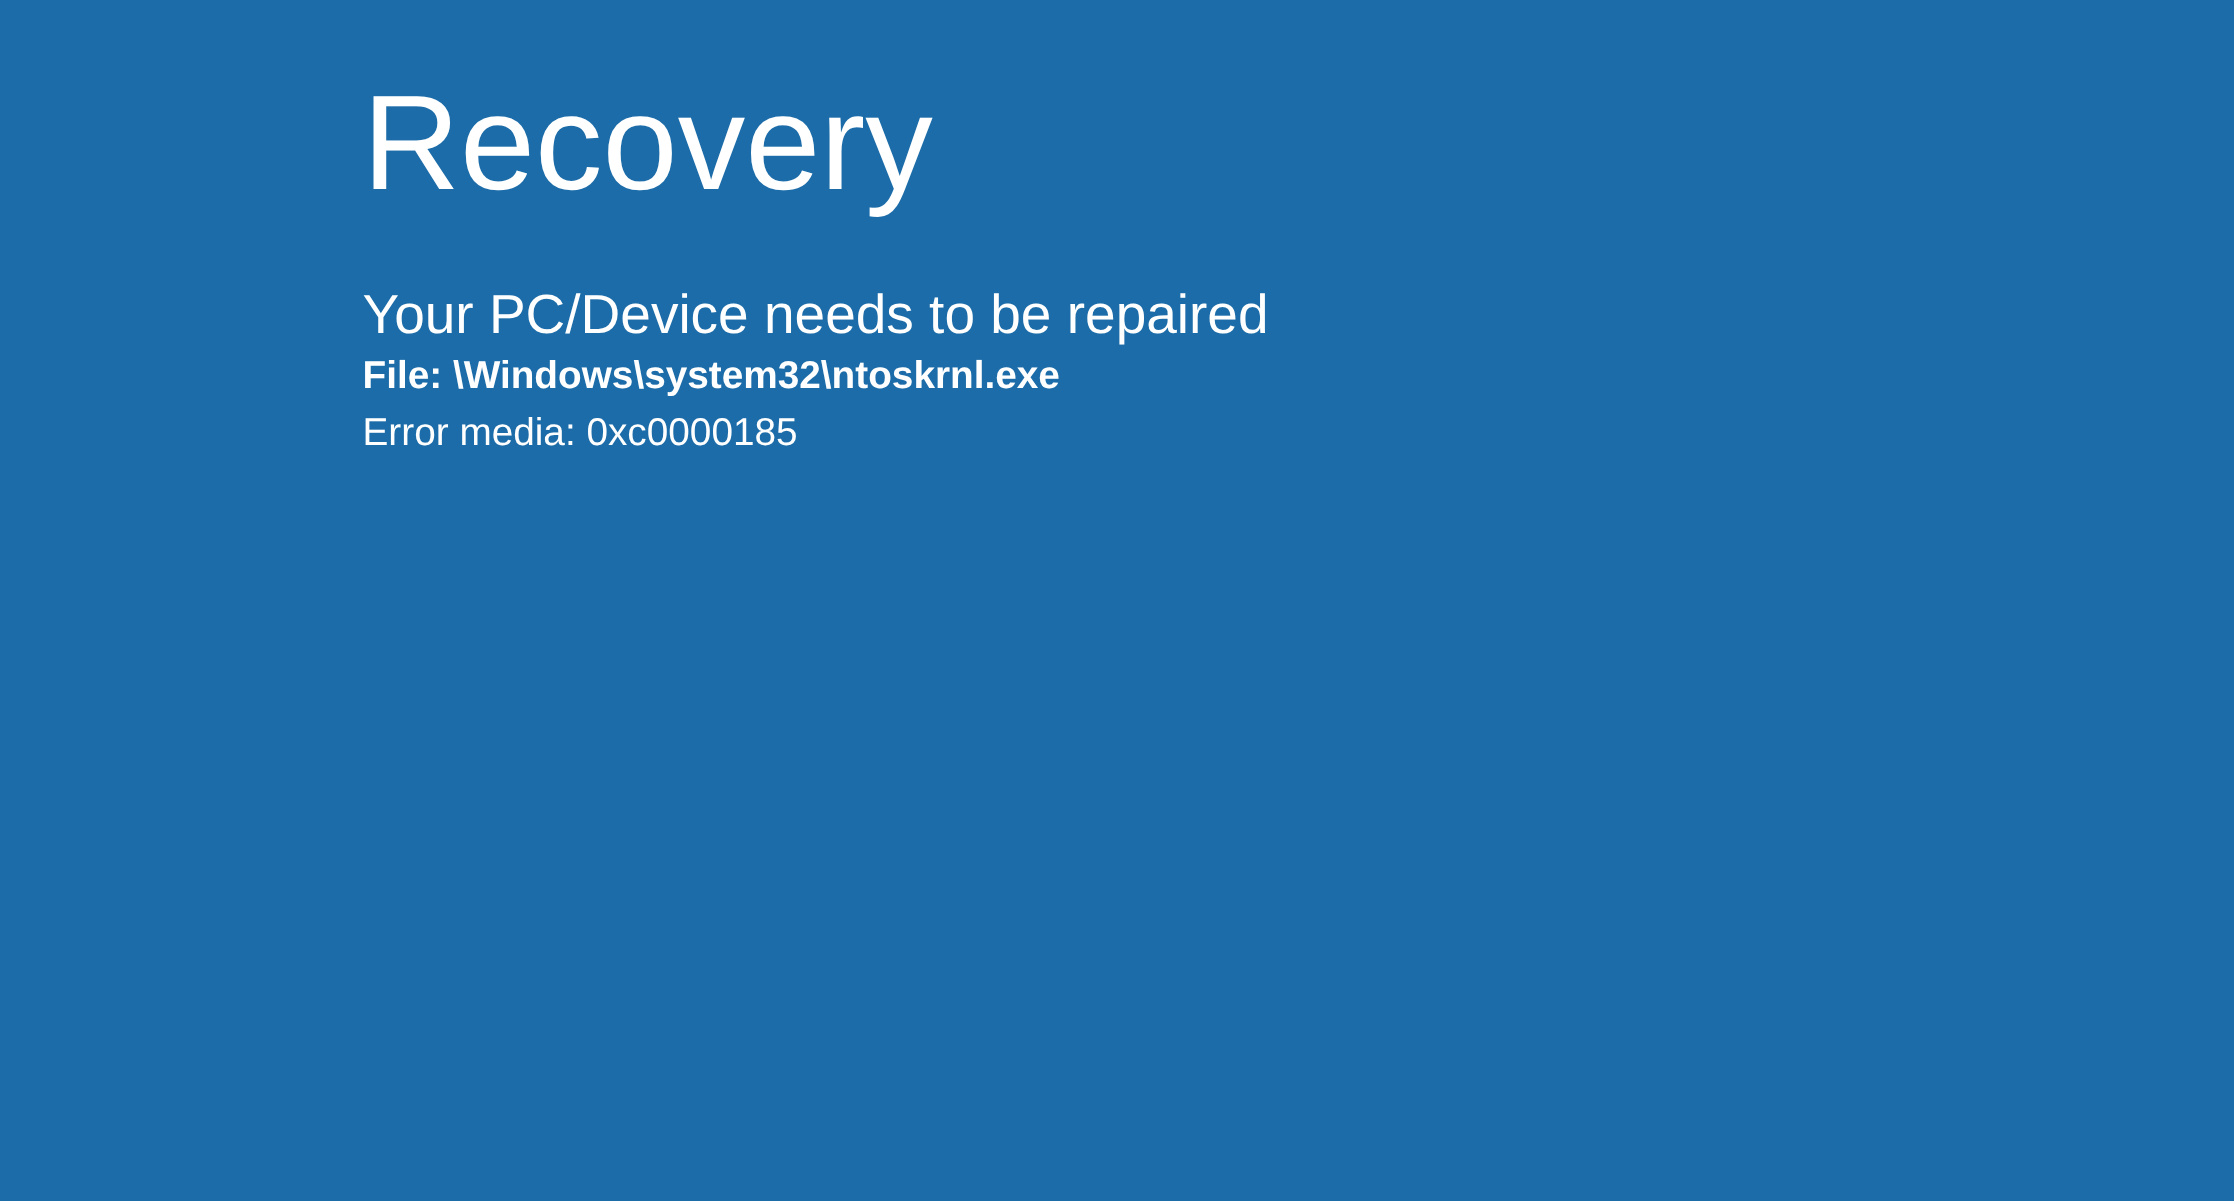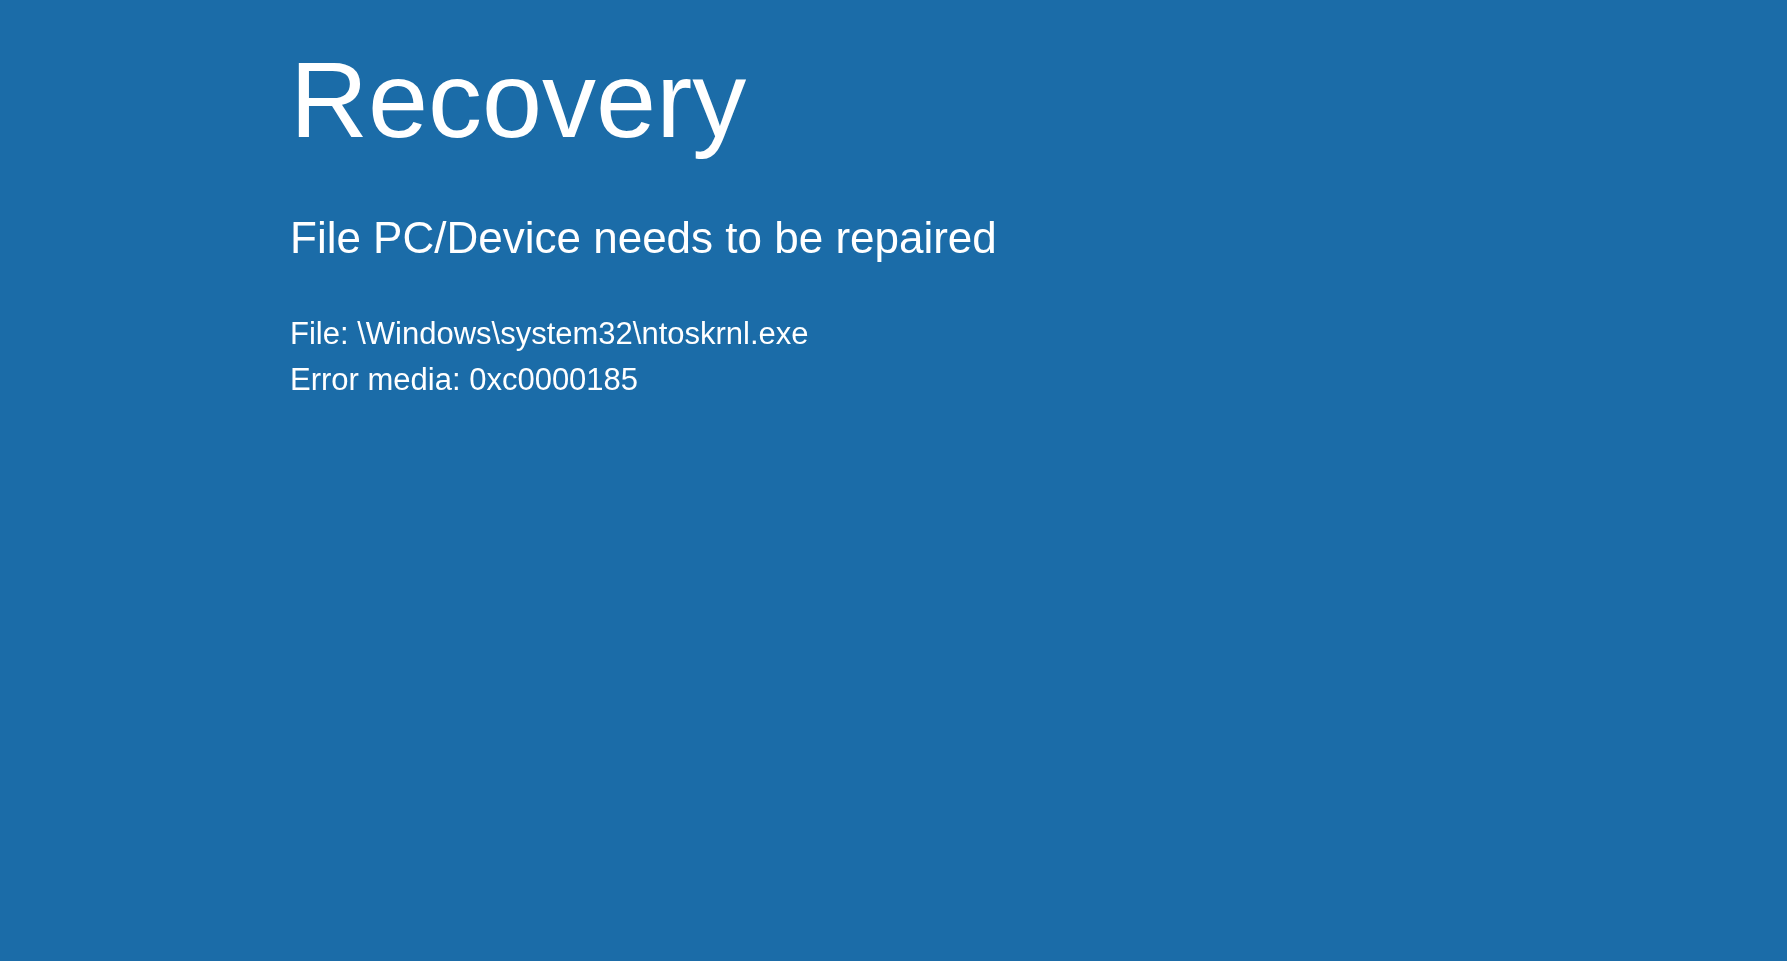--- a/index.html
+++ b/index.html
@@ -14,21 +14,21 @@
     }
     body {
       background-color: #1b6ca8;
       font-family: "Segoe UI Light", "Segoe UI", Arial, sans-serif;
       color: #ffffff;
       -webkit-font-smoothing: antialiased;
       -moz-osx-font-smoothing: grayscale;
     }
     .recovery-container {
       padding-left: 290px;
-      padding-top: 35px;
+      padding-top: 49px;
       padding-right: 60px;
       max-width: 1600px;
     }
     .title {
       font-size: 108px;
       font-weight: 200;
       line-height: 1.2;
       letter-spacing: 0px;
     }
     .subtitle {
@@ -38,38 +38,37 @@
       letter-spacing: 0px;
     }
     .message {
       font-size: 31px;
       font-weight: 300;
       margin-top: 44px;
       line-height: 1.4;
     }
     .file-line {
       font-size: 31px;
-      font-weight: 400;
-      margin-top: 48px;
+      font-weight: 700;
       line-height: 1.5;
     }
     .error-code-line {
       font-size: 31px;
       font-weight: 300;
       line-height: 1.5;
     }
     .instructions {
       font-size: 31px;
       font-weight: 300;
       margin-top: 48px;
       line-height: 1.55;
       max-width: 1240px;
     }
   </style>
 </head>
 <body>
 
 <div class="recovery-container">
   <h1 class="title">Recovery</h1>
-  <div class="subtitle">File PC/Device needs to be repaired</div>
+  <div class="subtitle">Your PC/Device needs to be repaired</div>
   <div class="file-line">File: \Windows\system32\ntoskrnl.exe</div>
   <div class="error-code-line">Error media: 0xc0000185</div>
 </div>
 
 </body></html>

